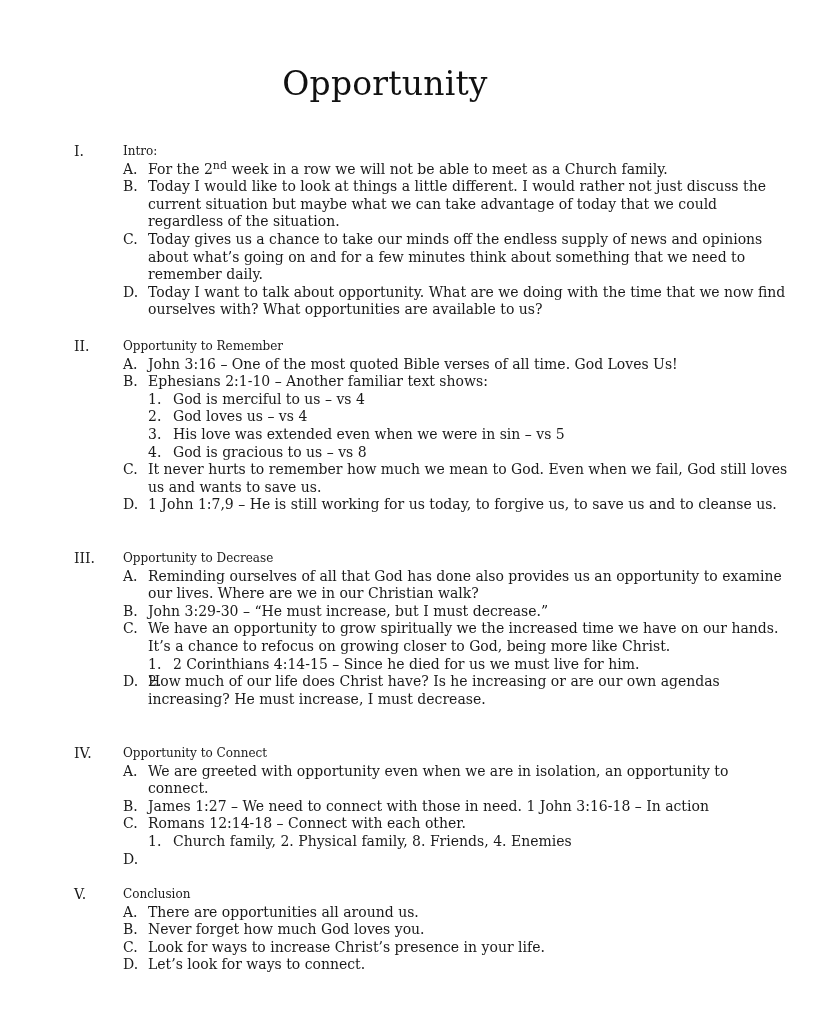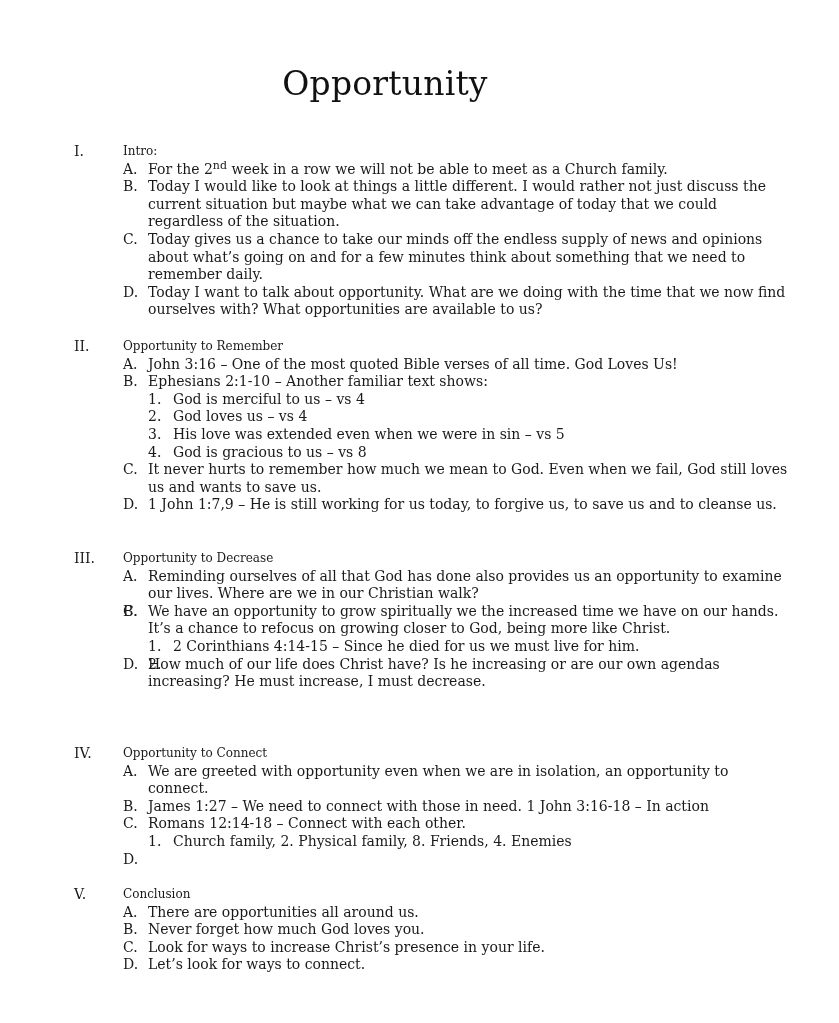--- a/index.html
+++ b/index.html
@@ -110,20 +110,21 @@
   <div class="section" style="top:550px;">
     <span class="sec-num">III.</span>
     <span class="sec-head">Opportunity to Decrease</span>
     <div class="items">
       <div class="item">
         <span class="lbl">A.</span>
         <span>Reminding ourselves of all that God has done also provides us an opportunity to examine our lives. Where are we in our Christian walk?</span>
       </div>
       <div class="item">
         <span class="lbl">B.</span>
+        <span>John 3:29-30 – “He must increase, but I must decrease.”</span>
       </div>
       <div class="item">
         <span class="lbl">C.</span>
         <span>We have an opportunity to grow spiritually we the increased time we have on our hands. It’s a chance to refocus on growing closer to God, being more like Christ.</span>
       </div>
       <div class="subwrap">
         <div class="sub">
           <span class="lbl">1.</span>
           <span>2 Corinthians 4:14-15 – Since he died for us we must live for him.</span>
         </div>

